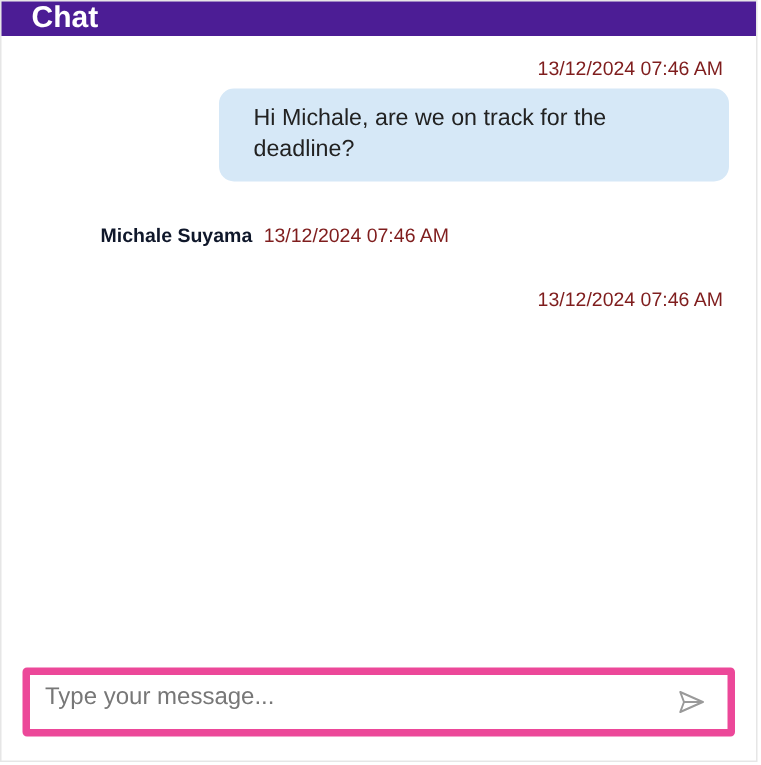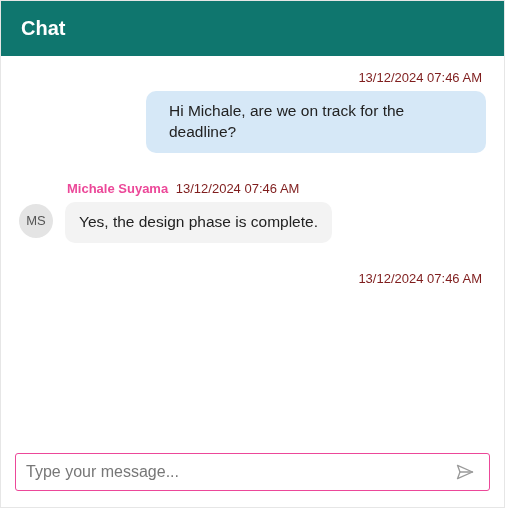--- a/index.html
+++ b/index.html
@@ -12,41 +12,41 @@
   }
   .chat-window {
     width: 505px;
     height: 508px;
     border: 1px solid #e6e6e6;
     display: flex;
     flex-direction: column;
     background: #fff;
   }
   .header {
-    background: #0f766e;
+    background: #4c1d95;
     color: #fff;
-    padding: 16px 20px;
+    padding: 0 20px;
     font-size: 20px;
     font-weight: 600;
   }
   .messages {
     flex: 1;
     padding: 14px 18px 10px 18px;
     overflow-y: auto;
   }
   .msg-group { margin-bottom: 28px; }
   .meta-row {
     font-size: 13px;
     color: #333;
     margin-bottom: 6px;
   }
   .meta-right { text-align: right; padding-right: 4px; }
   .meta-left { padding-left: 48px; }
   .author {
-    color: #ec4899;
+    color: #0f172a;
     font-weight: 600;
     margin-right: 4px;
   }
   .timestamp { color: #7f1d1d; }
   .bubble-row { display: flex; align-items: flex-start; }
   .bubble-row.right { justify-content: flex-end; }
   .bubble {
     max-width: 340px;
     padding: 10px 14px;
     border-radius: 10px;
@@ -73,24 +73,24 @@
     align-items: center;
     justify-content: center;
     margin-right: 12px;
     flex-shrink: 0;
     margin-top: 2px;
   }
   .composer {
     padding: 12px 14px 16px 14px;
   }
   .composer-inner {
-    border: 1px solid #ec4899;
+    border: 5px solid #ec4899;
     border-radius: 3px;
     display: flex;
-    align-items: center;
+    align-items: flex-start;
     padding: 6px 10px;
   }
   .composer-input {
     flex: 1;
     border: none;
     outline: none;
     font-size: 16px;
     color: #333;
     background: transparent;
   }
@@ -124,24 +124,20 @@
       <div class="bubble-row right">
         <div class="bubble mine">Hi Michale, are we on track for the deadline?</div>
       </div>
     </div>
 
     <div class="msg-group">
       <div class="meta-row meta-left">
         <span class="author">Michale Suyama</span>
         <span class="timestamp">13/12/2024 07:46 AM</span>
       </div>
-      <div class="bubble-row">
-        <div class="avatar">MS</div>
-        <div class="bubble theirs">Yes, the design phase is complete.</div>
-      </div>
     </div>
 
     <div class="msg-group">
       <div class="meta-row meta-right">
         <span class="timestamp">13/12/2024 07:46 AM</span>
       </div>
     </div>
 
   </div>
 

